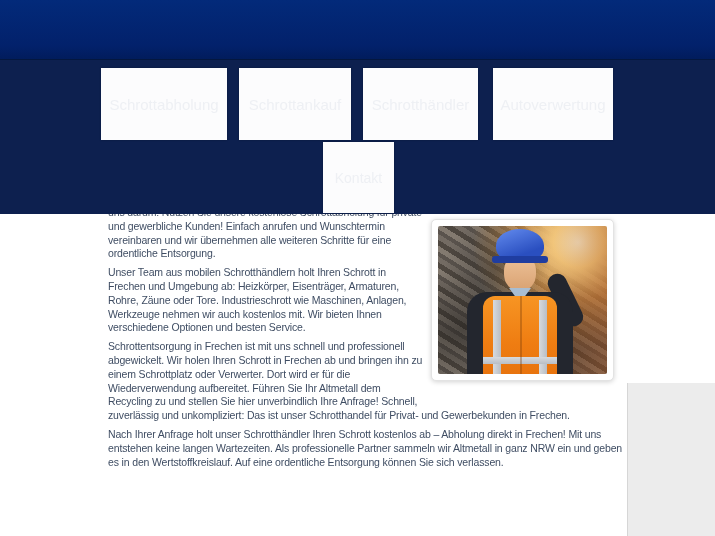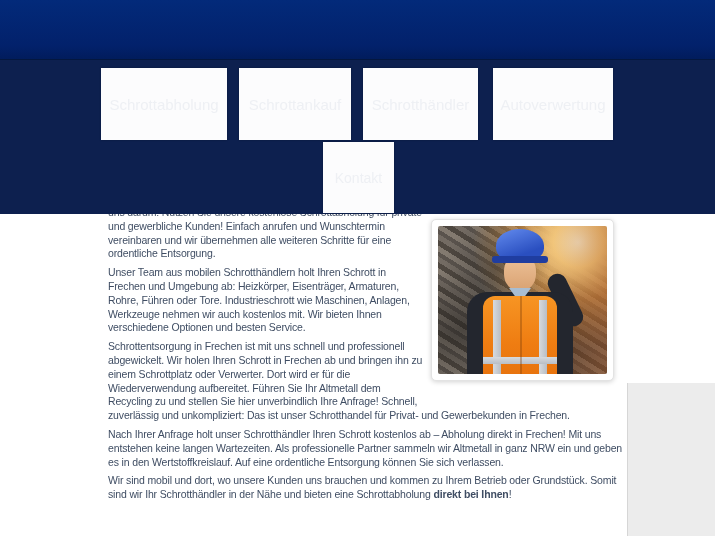--- a/index.html
+++ b/index.html
@@ -118,24 +118,23 @@
           <div class="stripe-v right"></div>
           <div class="stripe-h"></div>
           <div class="vest-gap"></div>
         </div>
         <div class="helmet"></div>
         <div class="helmet-brim"></div>
       </div>
     </div>
 
     <p>uns darum! Nutzen Sie unsere kostenlose Schrottabholung für private und gewerbliche Kunden! Einfach anrufen und Wunschtermin vereinbaren und wir übernehmen alle weiteren Schritte für eine ordentliche Entsorgung.</p>
-    <p>Unser Team aus mobilen Schrotthändlern holt Ihren Schrott in Frechen und Umgebung ab: Heizkörper, Eisenträger, Armaturen, Rohre, Führen oder Tore. Industrieschrott wie Maschinen, Anlagen, Werkzeuge nehmen wir auch kostenlos mit. Wir bieten Ihnen verschiedene Optionen und besten Service.</p>
+    <p>Unser Team aus mobilen Schrotthändlern holt Ihren Schrott in Frechen und Umgebung ab: Heizkörper, Eisenträger, Armaturen, Rohre, Zäune oder Tore. Industrieschrott wie Maschinen, Anlagen, Werkzeuge nehmen wir auch kostenlos mit. Wir bieten Ihnen verschiedene Optionen und besten Service.</p>
     <p>Schrottentsorgung in Frechen ist mit uns schnell und professionell abgewickelt. Wir holen Ihren Schrott in Frechen ab und bringen ihn zu einem Schrottplatz oder Verwerter. Dort wird er für die Wiederverwendung aufbereitet. Führen Sie Ihr Altmetall dem Recycling zu und stellen Sie hier unverbindlich Ihre Anfrage! Schnell, zuverlässig und unkompliziert: Das ist unser Schrotthandel für Privat- und Gewerbekunden in Frechen.</p>
     <p>Nach Ihrer Anfrage holt unser Schrotthändler Ihren Schrott kostenlos ab – Abholung direkt in Frechen! Mit uns entstehen keine langen Wartezeiten. Als professionelle Partner sammeln wir Altmetall in ganz NRW ein und geben es in den Wertstoffkreislauf. Auf eine ordentliche Entsorgung können Sie sich verlassen.</p>
-    <p><span>Wir sind mobil und dort, wo unsere Kunden uns brauchen und kommen zu Ihrem Betrieb oder Grundstück. Somit sind wir Ihr Schrotthändler in der Nähe und bieten eine Schrottabholung </span><b>direkt bei Ihnen</b><span>!</span></p>
   </div>
 
   <div class="hero">
     <div class="hero-top"></div>
     <nav>
       <button class="nav-btn b1">Schrottabholung</button>
       <button class="nav-btn b2">Schrottankauf</button>
       <button class="nav-btn b3">Schrotthändler</button>
       <button class="nav-btn b4">Autoverwertung</button>
       <button class="nav-btn b5">Kontakt</button>

